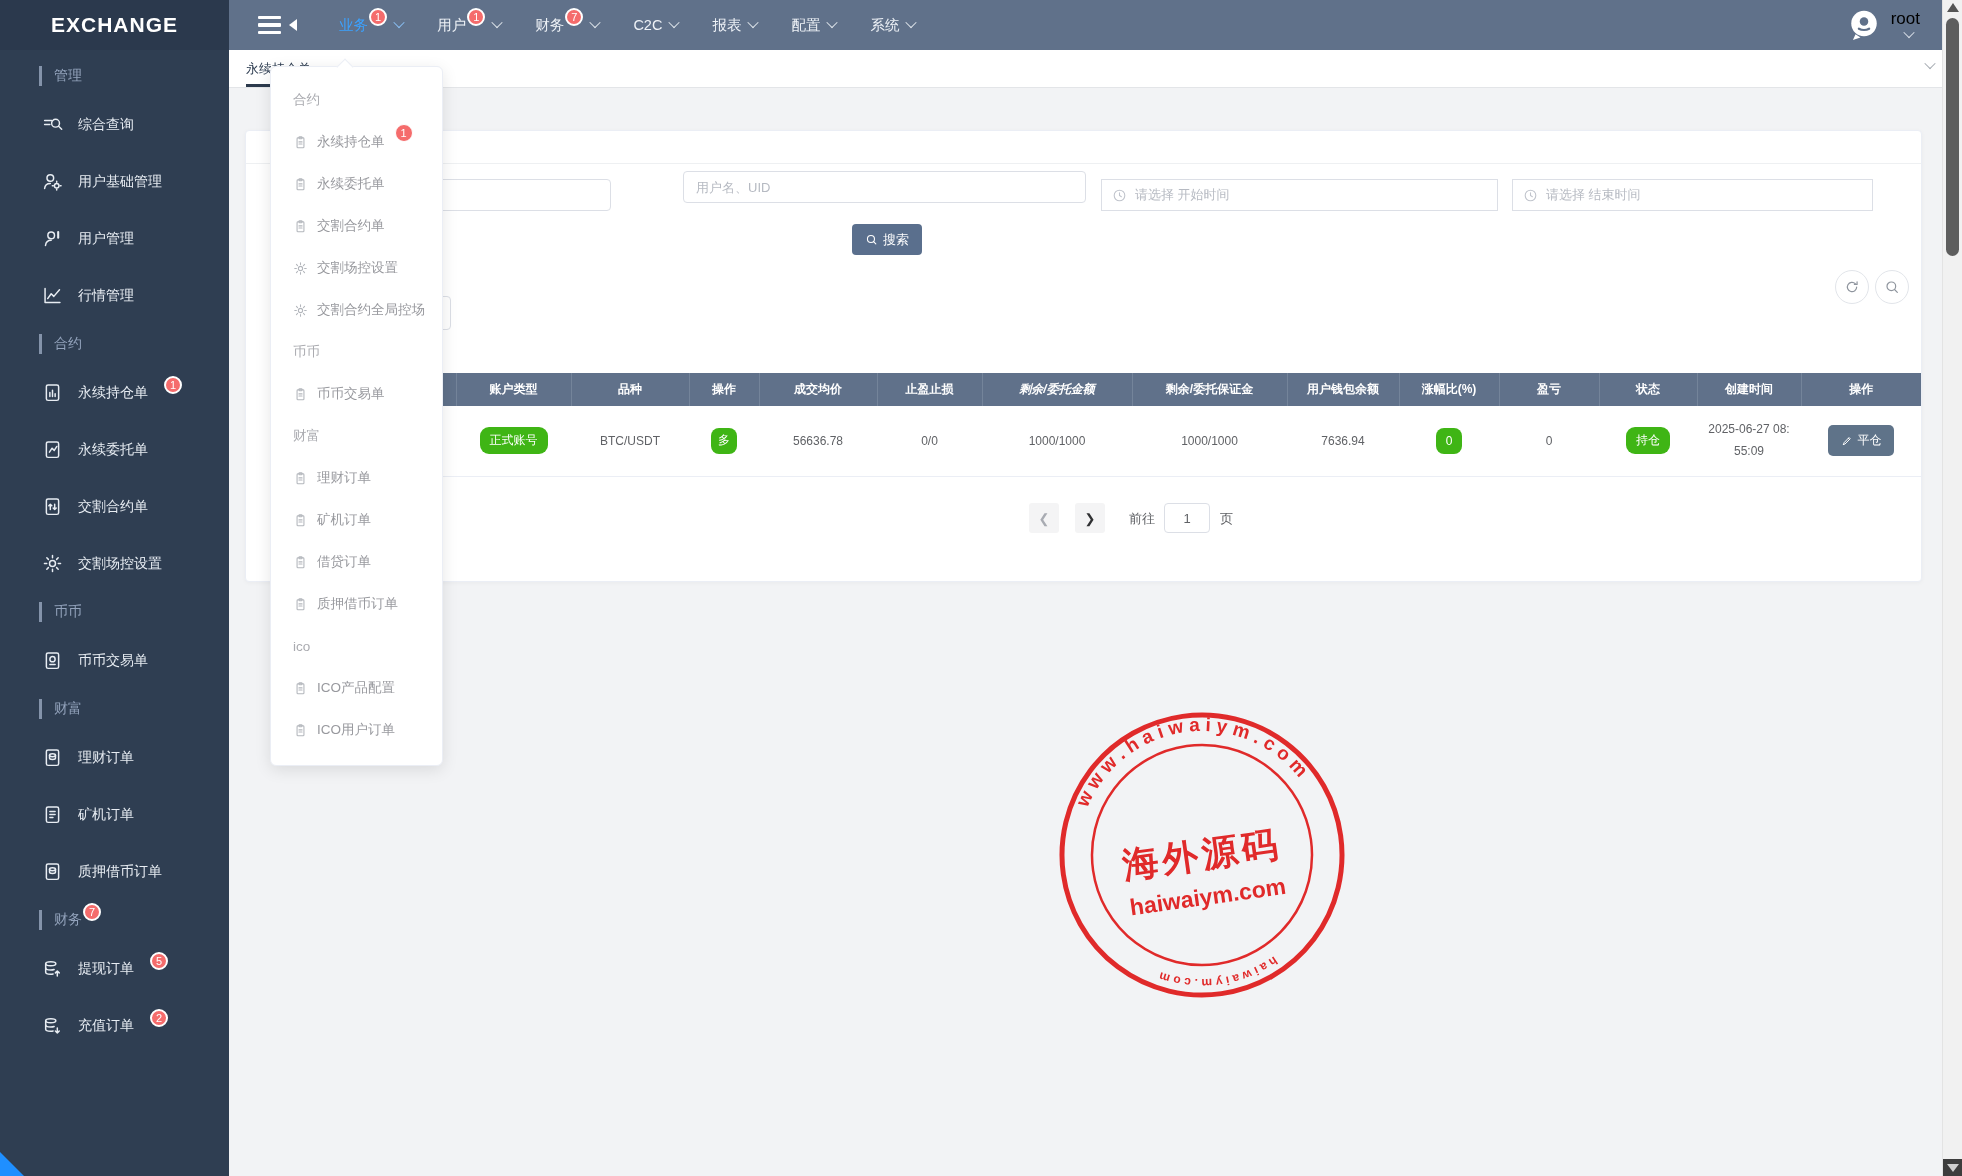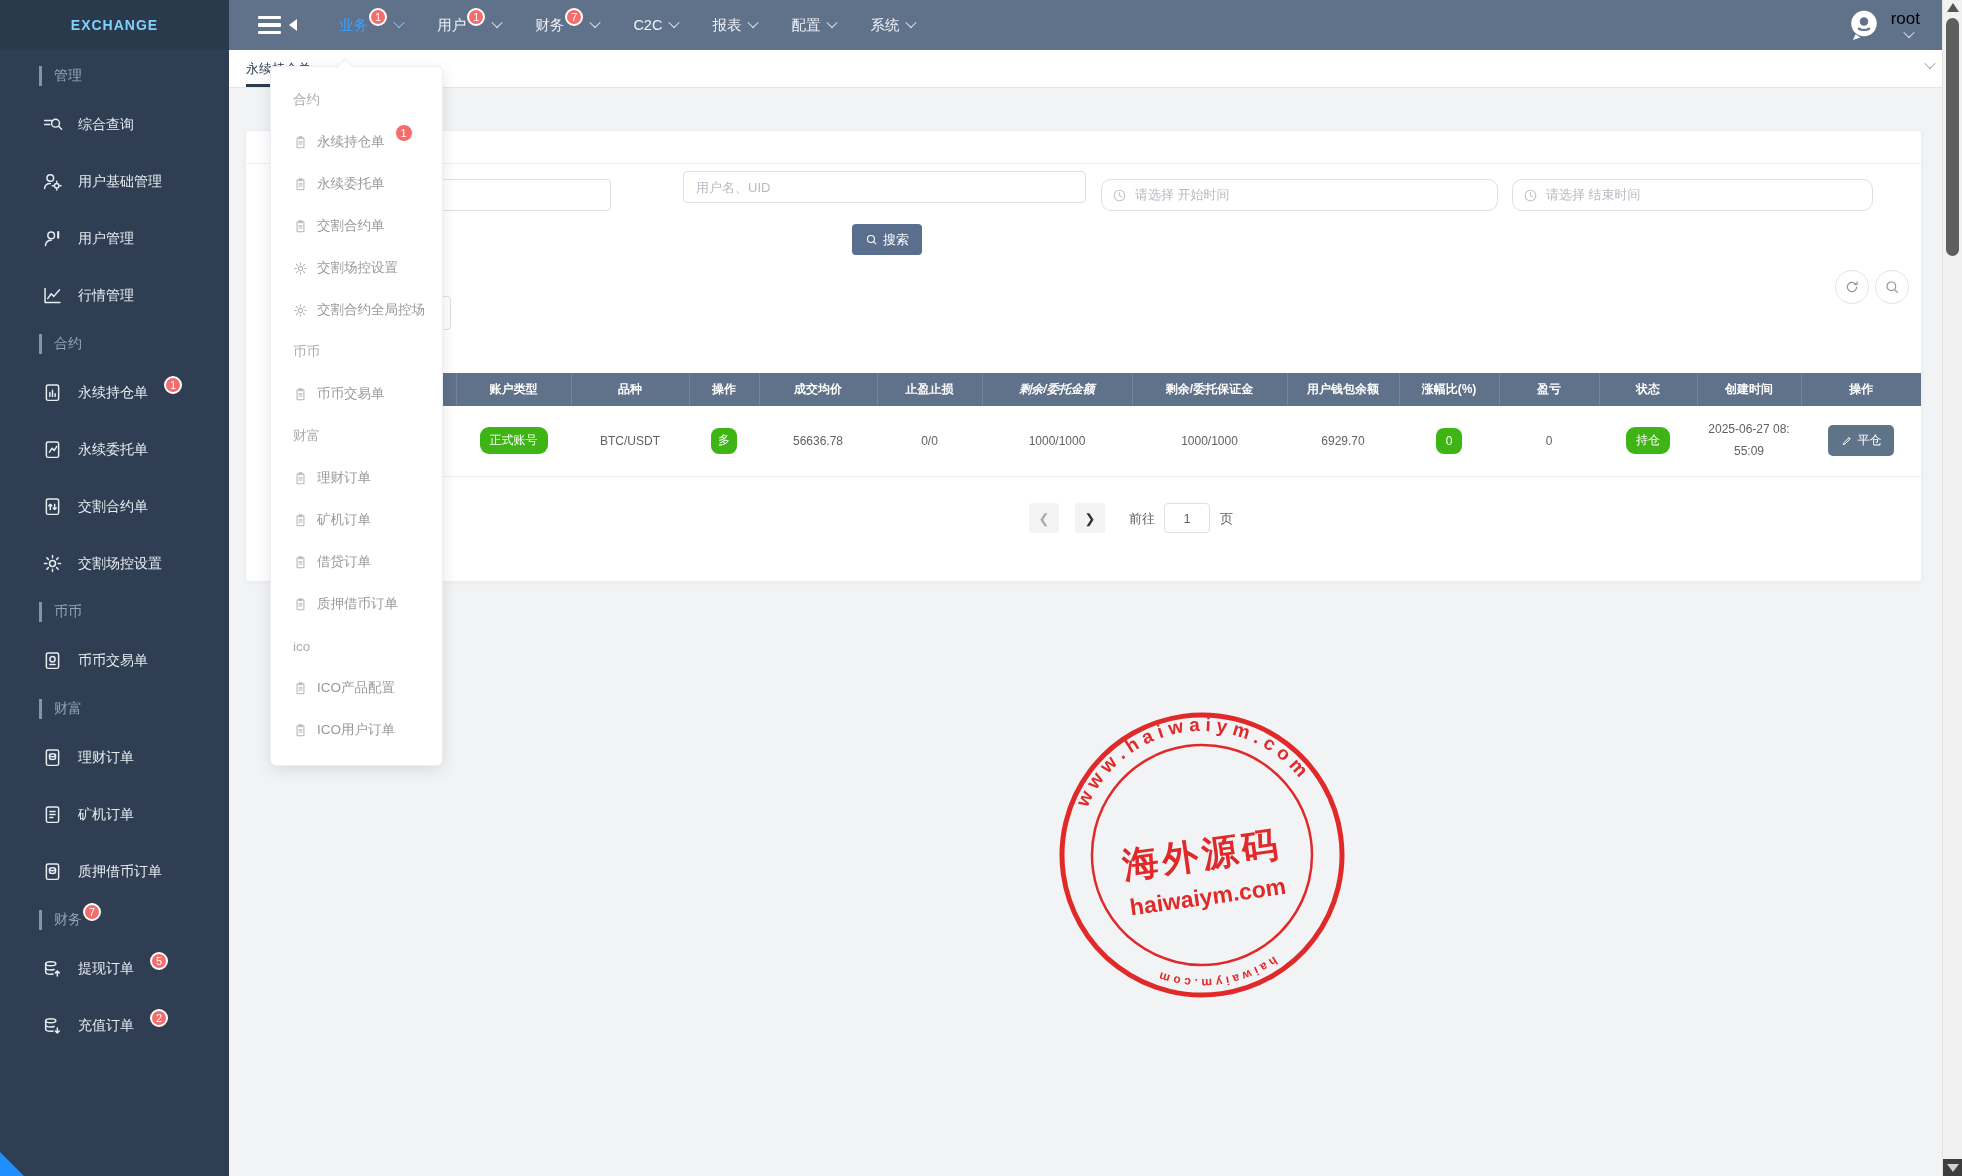--- a/index.html
+++ b/index.html
@@ -1,21 +1,21 @@
 <!DOCTYPE html>
 <html><head>
 <meta charset="utf-8">
 <style>
   * { margin:0; padding:0; box-sizing:border-box; }
   html,body { width:1962px; height:1176px; overflow:hidden; }
   body { font-family:"Liberation Sans","DejaVu Sans",sans-serif; background:#f2f3f5; position:relative; color:#606266; }
 
   
   #sidebar { position:absolute; left:0; top:0; width:229px; height:1176px; background:#2f3e52; z-index:10; }
-  #logo { height:50px; background:#2b394d; color:#7dd3fc; font-size:14px; font-weight:bold; letter-spacing:1px; display:flex; align-items:center; justify-content:center; }
+  #logo { height:50px; background:#2b394d; color:#ffffff; font-size:21px; font-weight:bold; letter-spacing:1px; display:flex; align-items:center; justify-content:center; }
   #side-nav { padding-top:6px; }
   .side-group-label { height:40px; display:flex; align-items:center; padding-left:40px; color:#93a3bc; font-size:14px; position:relative; }
   .side-group-label::before { content:""; position:absolute; left:39px; top:10px; bottom:10px; width:3px; background:#8493aa; }
   .side-group-label .lbl { margin-left:14px; }
   .side-item { height:57px; display:flex; align-items:center; padding-left:42px; gap:15px; color:#e8edf3; font-size:14px; cursor:pointer; }
   .side-item svg { width:21px; height:21px; flex:0 0 auto; }
   .red-badge { min-width:18px; height:18px; border-radius:10px; background:#f56c6c; border:2px solid #fff; color:#fff; font-size:11px; line-height:14px; display:inline-flex; align-items:center; justify-content:center; padding:0 4px; transform:translateY(-8px); margin-left:1px; }
   #corner-triangle { position:absolute; left:0; bottom:0; width:0; height:0; border-bottom:24px solid #1f8fff; border-right:24px solid transparent; }
 
   
@@ -38,21 +38,21 @@
   #tab-underline { position:absolute; left:17px; bottom:0; width:86px; height:3px; background:#2c3a4d; }
   #tabbar-collapse { position:absolute; right:28px; top:14px; cursor:pointer; color:#9aa0a8; }
 
   
   #content { position:absolute; left:229px; top:88px; right:0; bottom:0; background:#f2f3f5; }
   #card { position:absolute; left:16px; top:42px; width:1677px; height:452px; background:#fff; border:1px solid #ebeef5; border-radius:4px; box-shadow:0 1px 4px rgba(0,0,0,.04); }
   #card-header { height:33px; border-bottom:1px solid #eef0f2; }
 
   .text-input { position:absolute; height:32px; border:1px solid #dcdfe6; border-radius:4px; background:#fff; font-size:13px; color:#606266; padding:0 12px; outline:none; }
   .text-input::placeholder { color:#b6bac2; }
-  .date-input { display:flex; align-items:center; position:absolute; height:32px; border:1px solid #dcdfe6; border-radius:10px; background:#fff; padding:0 10px; gap:8px; color:#b6bac2; font-size:13px; cursor:text; }
+  .date-input { display:flex; align-items:center; position:absolute; height:32px; border:1px solid #dcdfe6; border-radius:0; background:#fff; padding:0 10px; gap:8px; color:#b6bac2; font-size:13px; cursor:text; }
   .date-input svg { width:15px; height:15px; color:#c0c4cc; }
   #search-btn { position:absolute; left:606px; top:93px; width:70px; height:31px; background:#5a6f8d; border:none; border-radius:4px; color:#fff; font-size:13px; display:flex; align-items:center; justify-content:center; gap:5px; cursor:pointer; }
   #search-btn svg { width:13px; height:13px; }
   #status-select { position:absolute; left:35px; top:165px; width:170px; height:34px; border:1px solid #dcdfe6; border-radius:4px; background:#fff; cursor:pointer; }
   #status-select .chev { position:absolute; right:12px; top:12px; color:#c0c4cc; }
   .circle-btn { position:absolute; top:139px; width:34px; height:34px; border-radius:50%; border:1px solid #e2e5ea; background:#fff; color:#8f959e; display:flex; align-items:center; justify-content:center; cursor:pointer; }
   .circle-btn svg { width:16px; height:16px; }
 
   
   #table-wrap { position:absolute; left:25px; top:242px; width:1650px; }
@@ -392,21 +392,21 @@
         <tbody>
             <tr id="tbody-row">
               <td>s</td>
               <td><span class="pill-badge">正式账号</span></td>
               <td>BTC/USDT</td>
               <td><span class="square-badge">多</span></td>
               <td>56636.78</td>
               <td>0/0</td>
               <td>1000/1000</td>
               <td>1000/1000</td>
-              <td>6929.70</td>
+              <td>7636.94</td>
               <td><span class="square-badge">0</span></td>
               <td>0</td>
               <td><span class="pill-badge">持仓</span></td>
               <td class="break">2025-06-27 08:55:09</td>
               <td><button class="row-action-btn">
                   <span class="icw" style="display: inline-flex;">
                     <svg viewBox="0 0 24 24" fill="none" stroke="currentColor" stroke-width="1.9" stroke-linecap="round" stroke-linejoin="round">
                       <path d="M14.5 6.5l3 3M5 19l1-3.5L16 5l2.5 2.5L8 18l-3 1z"></path>
                     </svg>
                   </span>

